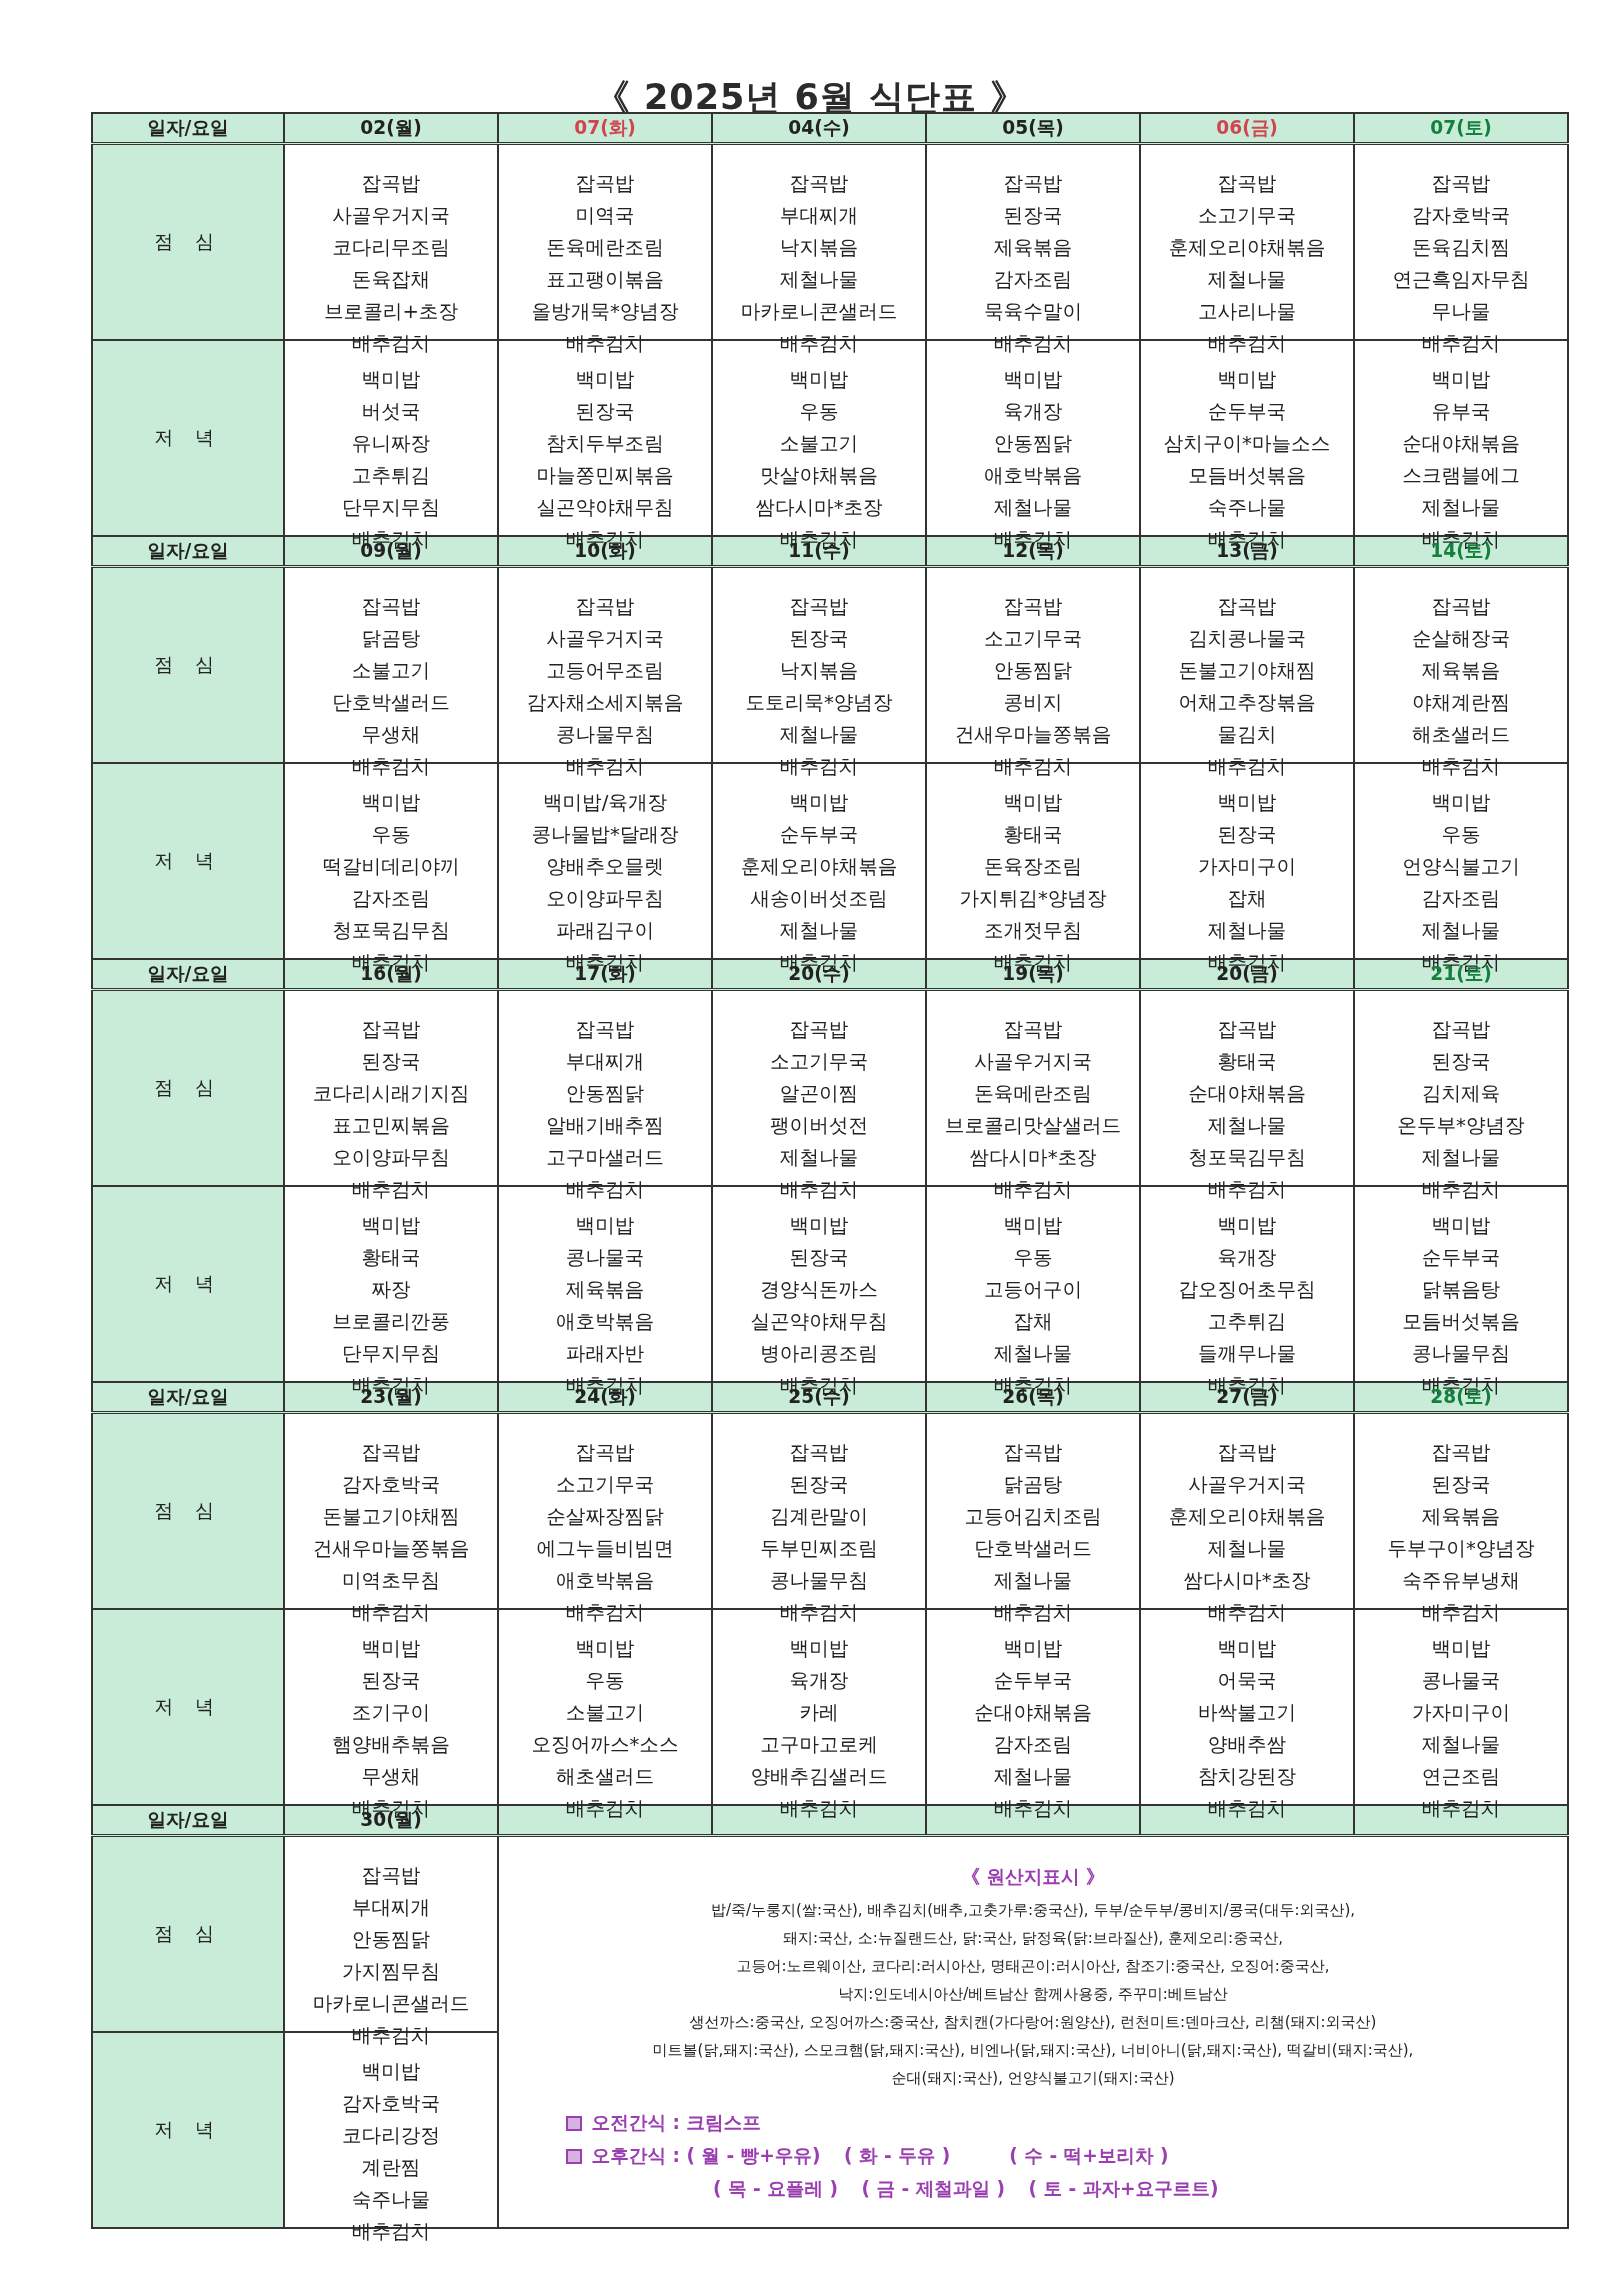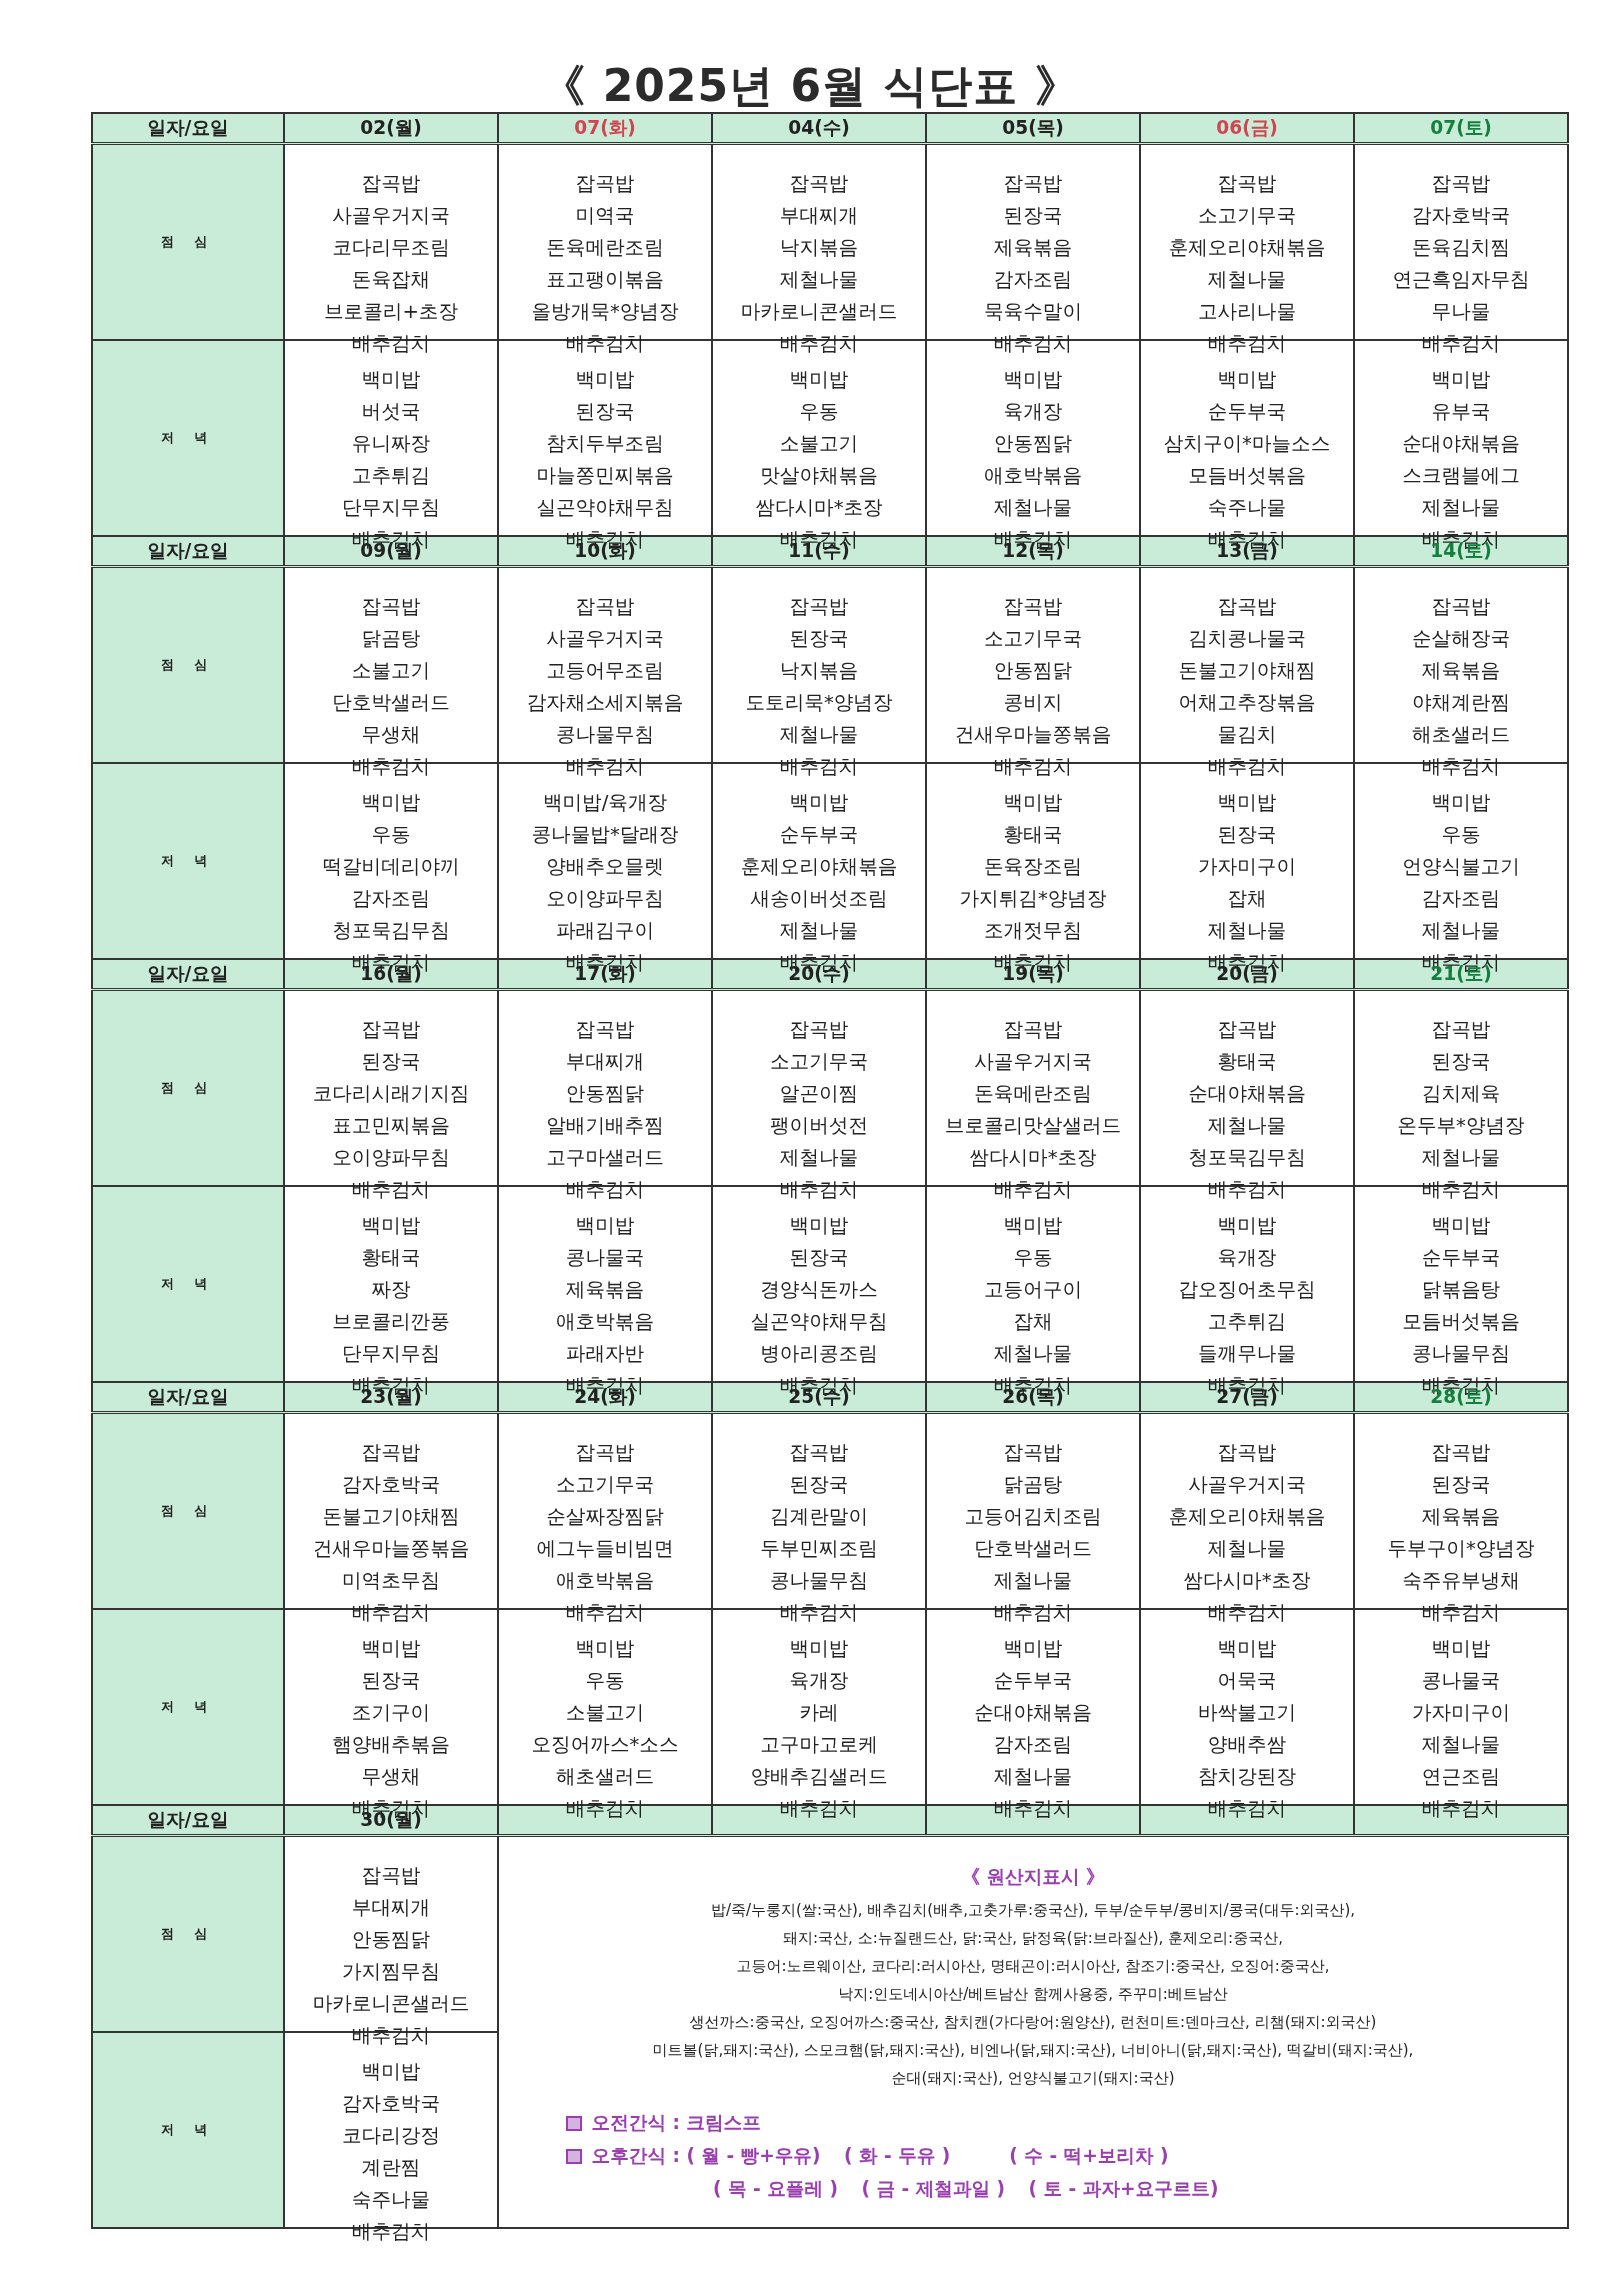--- a/index.html
+++ b/index.html
@@ -1,24 +1,24 @@
 <!DOCTYPE html>
 <html><head>
 <meta charset="utf-8">
 <style>
   html,body{margin:0;padding:0;background:#fff;}
   body{width:1621px;height:2292px;position:relative;font-family:"DejaVu Sans","Liberation Sans",sans-serif;color:#222;}
-  .title{position:absolute;left:0;top:57px;width:1621px;text-align:center;font-size:44px;font-weight:bold;letter-spacing:1px;color:#2b2b2b;}
+  .title{position:absolute;left:0;top:74px;width:1621px;text-align:center;font-size:35px;font-weight:bold;letter-spacing:1px;color:#2b2b2b;}
   .menu-table{position:absolute;left:91px;top:112px;width:1478px;border-collapse:collapse;table-layout:fixed;}
   .menu-table td{border:2px solid #333;padding:0;text-align:center;vertical-align:middle;}
   .menu-table col.label-col{width:192px;}
   .menu-table col.day-col{width:214px;}
   tr.hdr td{background:#c8ecd8;height:28px;font-size:18.6px;font-weight:bold;border-bottom:3.9px double #333;}
   tr.hdr td.lbl{font-weight:bold;}
-  td.meal-label{background:#c8ecd8;font-weight:bold;font-size:13px;letter-spacing:7.8px;}
+  td.meal-label{background:#c8ecd8;font-weight:normal;font-size:19px;letter-spacing:7.8px;}
   tr.meal td.day{height:194px;background:#fff;}
   .items{display:flex;flex-direction:column;justify-content:space-around;height:148px;}
   .items span{font-size:19.6px;line-height:32px;white-space:nowrap;color:#222;}
   .sat{color:#15803d;}
   .hol{color:#d0454f;}
   .empty{background:#c8ecd8;}
   td.notice{background:#fff;vertical-align:top !important;text-align:center;}
   .notice-title{color:#9b3fb0;font-weight:bold;font-size:18.6px;margin-top:27.4px;margin-bottom:5.9px;}
   .origin-line{font-size:15px;line-height:28px;color:#222;}
   .snack{color:#9b3fb0;font-weight:bold;font-size:18.6px;text-align:left;padding-left:67px;line-height:33px;}

